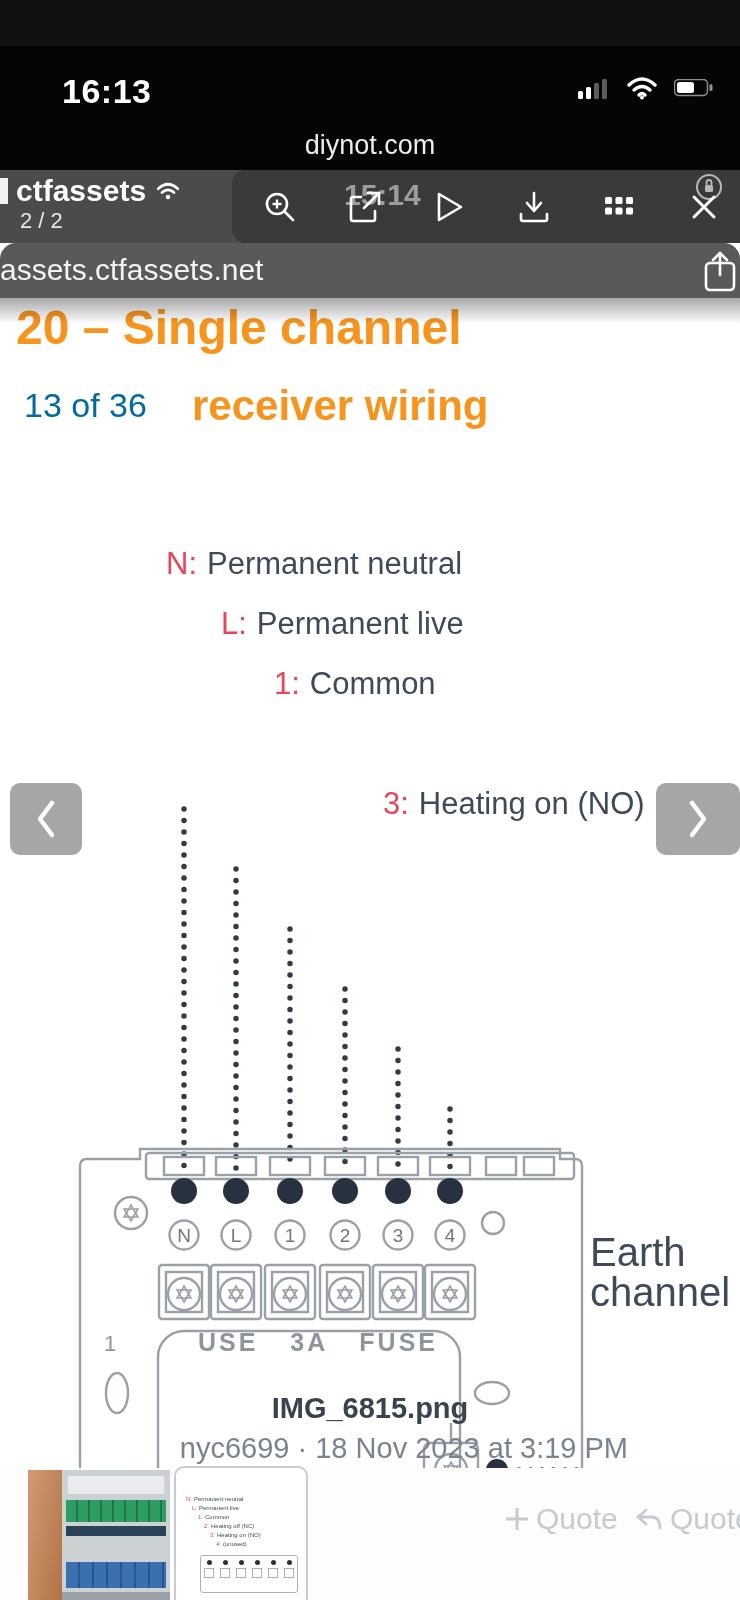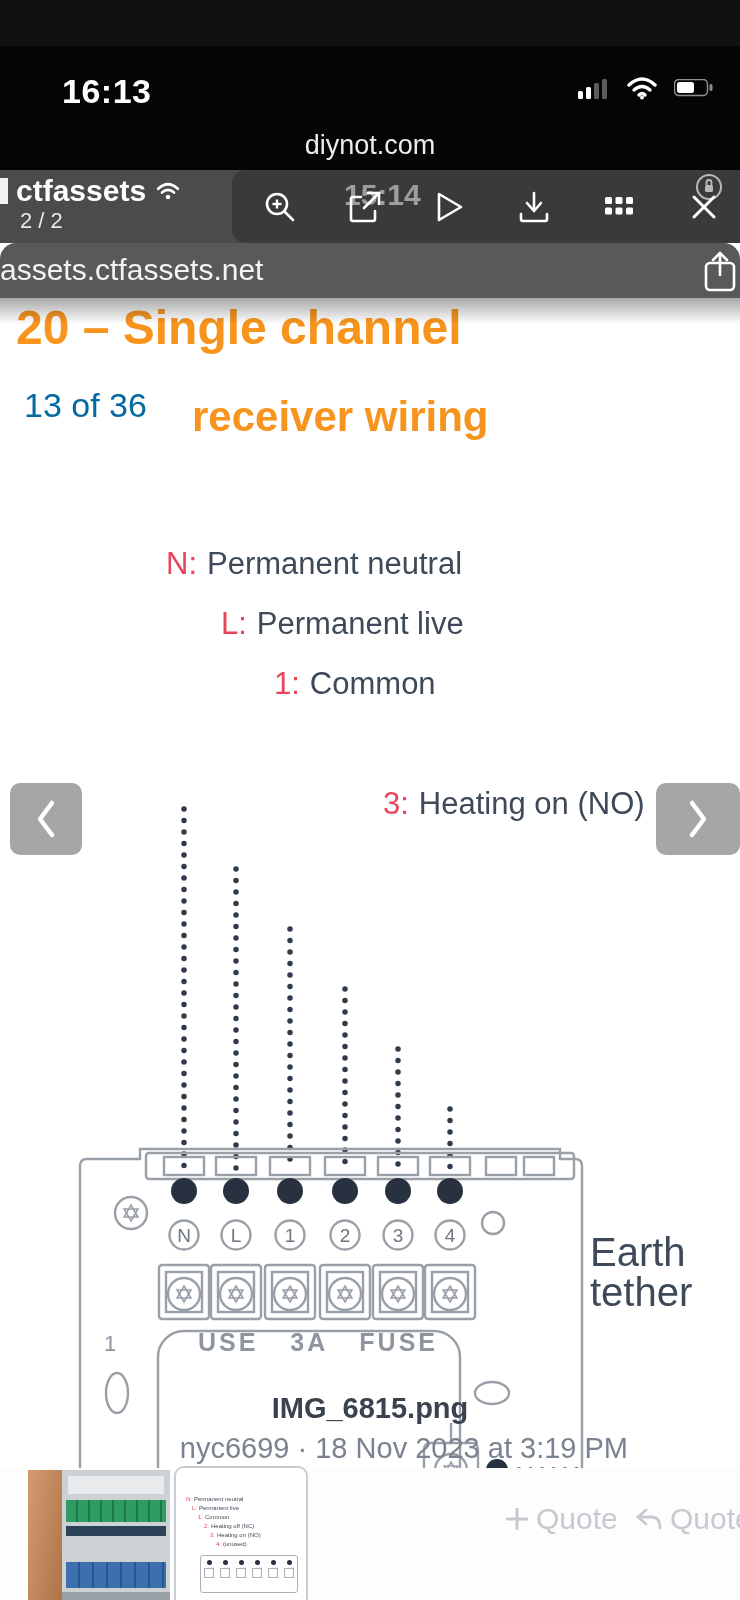--- a/index.html
+++ b/index.html
@@ -25,21 +25,21 @@
   .url-bar{position:absolute;top:197px;left:0;right:0;height:55px;background:#59595c;border-radius:16px 16px 0 0;z-index:28;overflow:hidden;}
   .url-text{position:absolute;left:0;right:0;top:10px;text-align:left;color:#f3f3f4;font-size:30px;}
   .share{position:absolute;left:702px;top:8px;background:none;border:none;padding:0;cursor:pointer;}
   .fade{position:absolute;top:252px;left:0;right:0;height:26px;z-index:27;
         background:linear-gradient(rgba(25,25,25,.38),rgba(25,25,25,0));pointer-events:none;}
 
   
   .content{position:absolute;top:252px;left:0;width:740px;height:1170px;background:#fff;}
   .h1{position:absolute;left:16px;top:2px;font-size:48px;font-weight:700;color:#F7941D;white-space:nowrap;}
   .counter{position:absolute;left:24px;top:88px;font-size:34px;color:#0369a1;}
-  .h2{position:absolute;left:192px;top:95px;font-size:42px;font-weight:700;color:#F7941D;white-space:nowrap;}
+  .h2{position:absolute;left:192px;top:84px;font-size:42px;font-weight:700;color:#F7941D;white-space:nowrap;}
 
   .lbl{position:absolute;font-size:31px;color:#3E4A59;white-space:nowrap;}
   .lbl .key{color:#E8445A;margin-right:10px;font-weight:500;}
 
   .wiring-svg{position:absolute;left:0;top:0;width:740px;height:1600px;pointer-events:none;}
   .ln{fill:none;stroke:#9AA0A8;stroke-width:2.4;}
   .lnw{fill:#fff;stroke:#9AA0A8;stroke-width:2.4;}
   .lnthin{fill:none;stroke:#9AA0A8;stroke-width:1.6;}
   .dotfill{fill:#27313F;}
   .dark{fill:#52575e;stroke:none;}
@@ -313,21 +313,21 @@
         <use href="#torx" transform="translate(451,957)"></use>
         <circle class="dotfill" cx="497" cy="957" r="11"></circle>
         <line class="lead" x1="519" y1="957" x2="580" y2="957"></line>
       </g>
     </svg>
 
     <div class="fuse">USE 3A FUSE</div>
 
     <div class="earth">
       <div>Earth</div>
-      <div>tether</div>
+      <div>channel</div>
     </div>
 
     <button class="nav left">
       <svg width="28" height="44" viewBox="0 0 28 44">
         <path d="M20 6 L8 22 L20 38" stroke="#fff" stroke-width="4.5" fill="none" stroke-linecap="round" stroke-linejoin="round"></path>
       </svg>
     </button>
     <button class="nav right">
       <svg width="28" height="44" viewBox="0 0 28 44">
         <path d="M8 6 L20 22 L8 38" stroke="#fff" stroke-width="4.5" fill="none" stroke-linecap="round" stroke-linejoin="round"></path>

